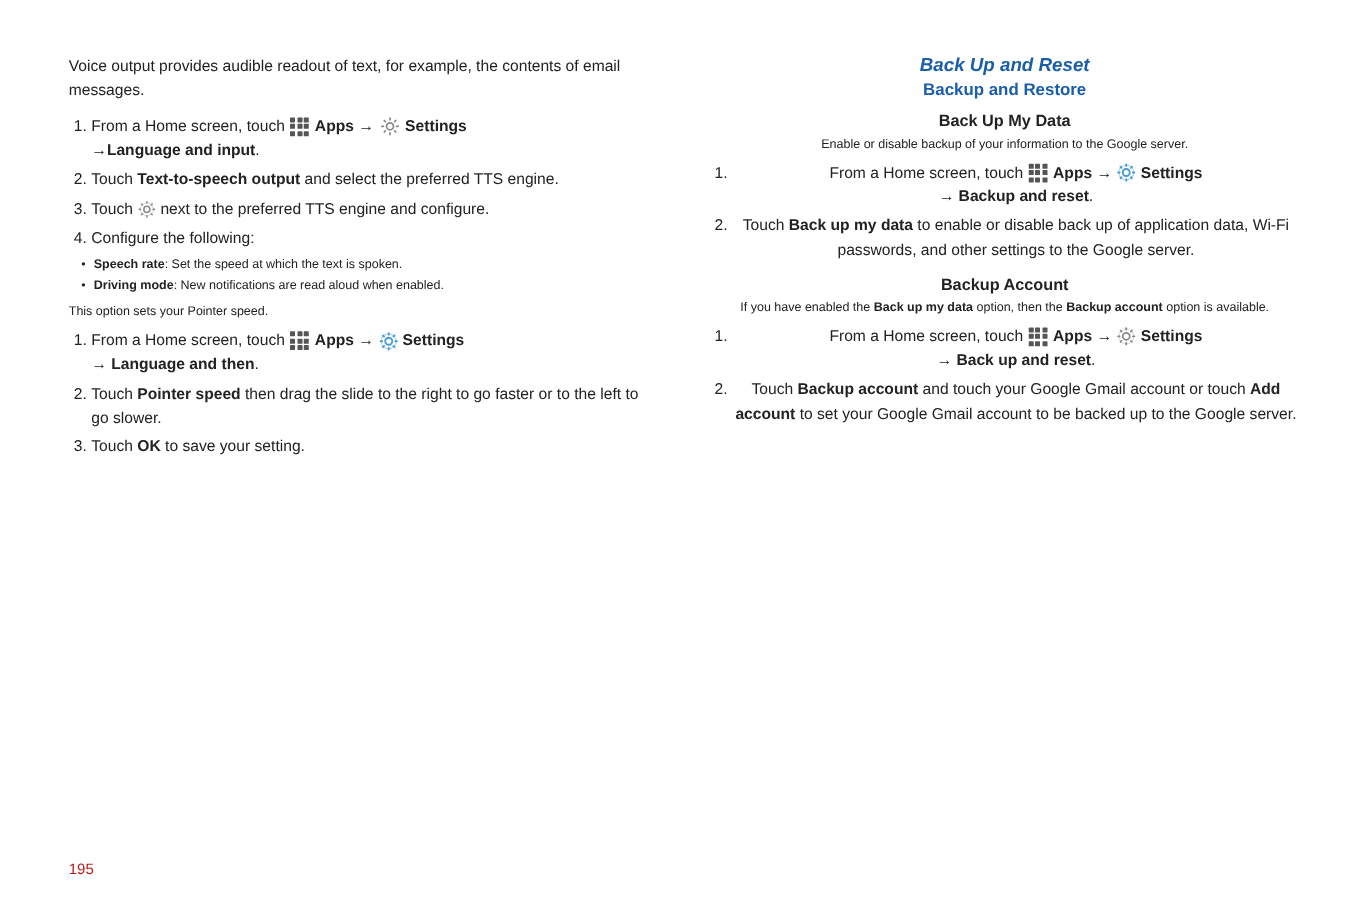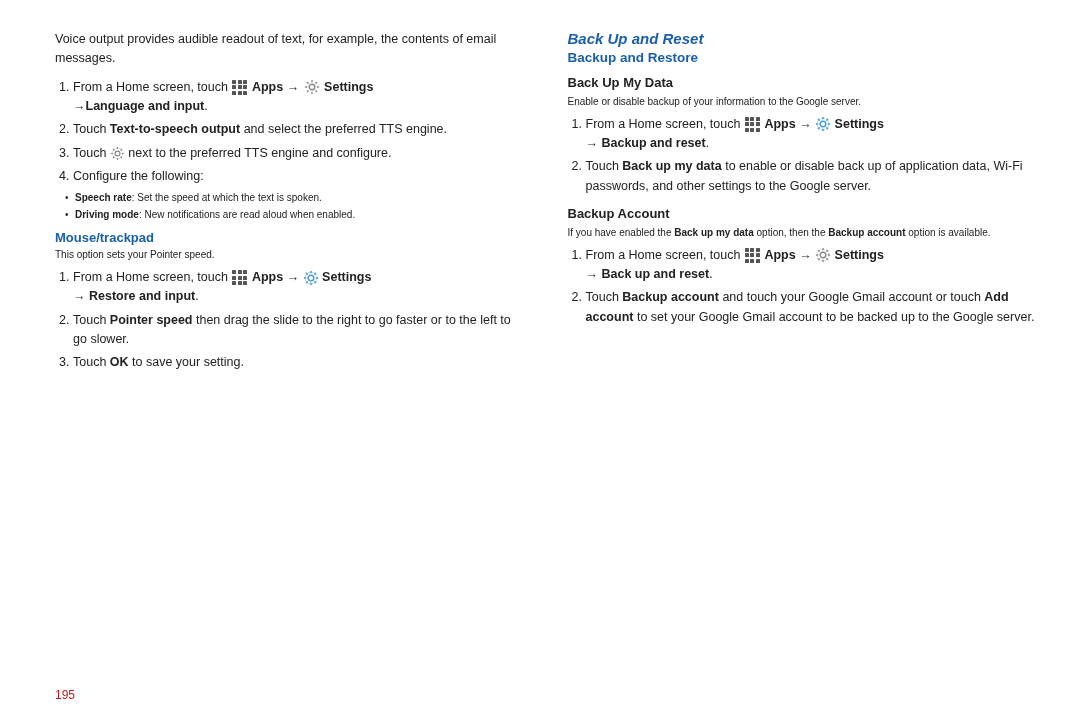--- a/index.html
+++ b/index.html
@@ -10,30 +10,31 @@
       color: #222;
       width: 1080px;
       height: 720px;
       overflow: hidden;
     }
     .page {
       display: flex;
       flex-direction: row;
       width: 1080px;
       height: 720px;
-      padding: 30px 40px 30px 55px;
+      padding: 44px 40px 30px 55px;
       gap: 40px;
     }
     .left-col {
       flex: 1;
       max-width: 480px;
     }
     .right-col {
       flex: 1;
       max-width: 480px;
+      text-align: center;
     }
     .intro-text {
       font-size: 12.5px;
       line-height: 1.5;
       margin-bottom: 10px;
     }
     .section-heading-blue {
       color: #1a5fa8;
       font-weight: bold;
       font-size: 13px;
@@ -161,21 +162,20 @@
 
     <ul class="bullet-list">
       <li>
         <b>Speech rate</b>: Set the speed at which the text is spoken.
       </li>
       <li>
         <b>Driving mode</b>: New notifications are read aloud when enabled.
       </li>
     </ul>
 
-    <div class="section-heading-blue" style="margin-top:8px;">Mouse/trackpad</div>
 
     <p class="body-text">This option sets your Pointer speed.</p>
 
     <ol>
       <li>
         From a Home screen, touch
         <span class="apps-grid">
           <span class="apps-grid-dot"></span>
             <span class="apps-grid-dot"></span>
             <span class="apps-grid-dot"></span>
@@ -187,21 +187,21 @@
             <span class="apps-grid-dot"></span>
         </span>
         <b>Apps</b>
         <span> → </span>
         <svg viewBox="0 0 16 16" style="display:inline-block;vertical-align:middle;width:16px;height:16px;">
           <circle cx="8" cy="8" r="2.8" stroke="#4a9bd4" stroke-width="1.5" fill="none"></circle>
           <path d="M8 1.5v1.2M8 13.3v1.2M1.5 8h1.2M13.3 8h1.2M3.4 3.4l0.85 0.85M11.75 11.75l0.85 0.85M3.4 12.6l0.85-0.85M11.75 4.25l0.85-0.85" stroke="#4a9bd4" stroke-width="1.5" stroke-linecap="round"></path>
           <circle cx="8" cy="8" r="6" stroke="#4a9bd4" stroke-width="1" fill="none" opacity="0.4"></circle>
         </svg>
         <b>Settings</b>
-        <br><b>→ Restore and input</b>.
+        <br><b>→ Language and then</b>.
       </li>
       <li>
         Touch <b>Pointer speed</b> then drag the slide to the right to go faster or to the left to go slower.
       </li>
       <li>
         Touch <b>OK</b> to save your setting.
       </li>
     </ol>
   </div>
 

